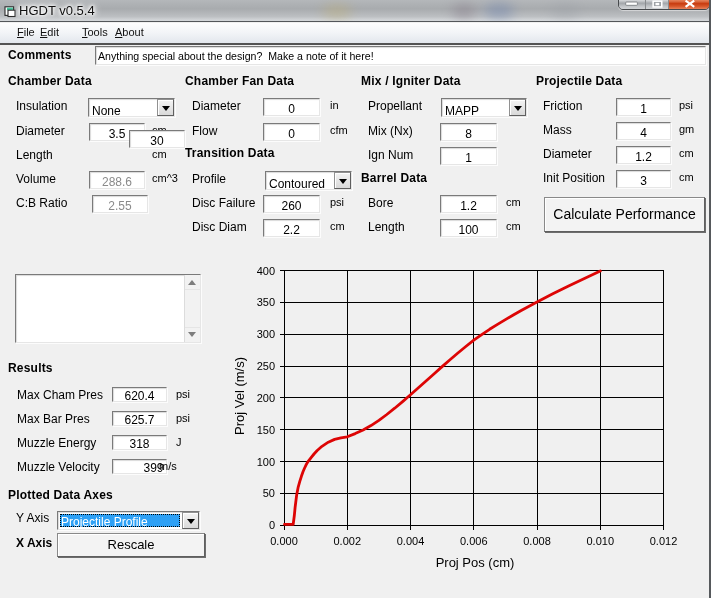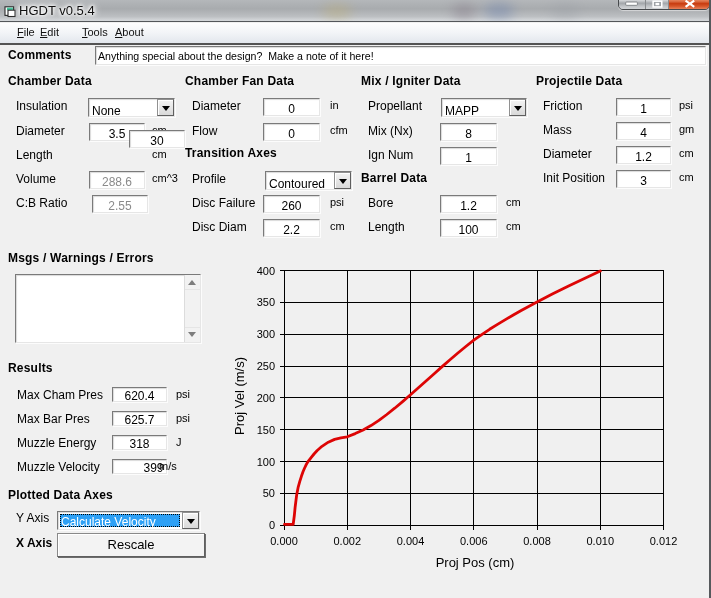--- a/index.html
+++ b/index.html
@@ -127,21 +127,21 @@
     <div class="lbl" style="left:16px;top:151px;">C:B Ratio</div>
     <div class="tb num gray" style="left:72px;top:150px;width:56px;height:18px;margin-left:20px;">2.55</div>
 
     <div class="hdr" style="left:185px;top:29px;">Chamber Fan Data</div>
     <div class="lbl" style="left:192px;top:54px;">Diameter</div>
     <div class="tb num" style="left:263px;top:53px;width:57px;height:18px;">0</div>
     <div class="unit" style="left:330px;top:54px;">in</div>
     <div class="lbl" style="left:192px;top:79px;">Flow</div>
     <div class="tb num" style="left:263px;top:78px;width:57px;height:18px;">0</div>
     <div class="unit" style="left:330px;top:79px;">cfm</div>
-    <div class="hdr" style="left:185px;top:101px;">Transition Axes</div>
+    <div class="hdr" style="left:185px;top:101px;">Transition Data</div>
     <div class="lbl" style="left:192px;top:127px;">Profile</div>
     <div class="combo" style="left:265px;top:126px;width:87px;height:19px;">
         <div class="txt">Contoured</div>
         <div class="arr"></div>
       </div>
     <div class="lbl" style="left:192px;top:151px;">Disc Failure</div>
     <div class="tb num" style="left:263px;top:150px;width:57px;height:18px;">260</div>
     <div class="unit" style="left:330px;top:151px;">psi</div>
     <div class="lbl" style="left:192px;top:175px;">Disc Diam</div>
     <div class="tb num" style="left:263px;top:174px;width:57px;height:18px;">2.2</div>
@@ -171,22 +171,22 @@
     <div class="unit" style="left:679px;top:54px;">psi</div>
     <div class="lbl" style="left:543px;top:78px;">Mass</div>
     <div class="tb num" style="left:616px;top:77px;width:55px;height:18px;">4</div>
     <div class="unit" style="left:679px;top:78px;">gm</div>
     <div class="lbl" style="left:543px;top:102px;">Diameter</div>
     <div class="tb num" style="left:616px;top:101px;width:55px;height:18px;">1.2</div>
     <div class="unit" style="left:679px;top:102px;">cm</div>
     <div class="lbl" style="left:543px;top:126px;">Init Position</div>
     <div class="tb num" style="left:616px;top:125px;width:55px;height:18px;">3</div>
     <div class="unit" style="left:679px;top:126px;">cm</div>
-
-    <div class="hdr" style="left:8px;top:206px;">Msgs / Warnings / Errors</div>
+    <div class="btn3d" style="left:544px;top:152px;width:161px;height:35px;line-height:33px;font-size:14px;">Calculate Performance</div>
+
     <div class="tb" style="left:15px;top:229px;width:186px;height:69px;">
       <div style="position:absolute;right:0;top:0;bottom:0;width:16px;background:#f2f2f2;border-left:1px solid #dcdcdc;">
         <div style="position:absolute;left:0;top:0;width:100%;height:15px;border-bottom:1px solid #e5e5e5;"></div>
         <div style="position:absolute;left:3px;top:5px;border:4px solid transparent;border-bottom:5px solid #7d7d7d;border-top:none;"></div>
         <div style="position:absolute;left:0;bottom:0;width:100%;height:15px;border-top:1px solid #e5e5e5;"></div>
         <div style="position:absolute;left:3px;bottom:5px;border:4px solid transparent;border-top:5px solid #7d7d7d;border-bottom:none;"></div>
       </div>
     </div>
 
     <div class="hdr" style="left:8px;top:316px;">Results</div>
@@ -200,21 +200,21 @@
     <div class="tb num" style="left:112px;top:390px;width:55px;height:15px;">318</div>
     <div class="unit" style="left:176px;top:391px;">J</div>
     <div class="lbl" style="left:17px;top:415px;">Muzzle Velocity</div>
     <div class="tb num" style="left:112px;top:414px;width:55px;height:15px;padding-left:28px;">399</div>
     <div class="unit" style="left:159px;top:415px;">m/s</div>
 
     <div class="hdr" style="left:8px;top:443px;">Plotted Data Axes</div>
     <div class="lbl" style="left:16px;top:466px;">Y Axis</div>
     <div class="combo" style="left:57px;top:466px;width:143px;height:19px;">
       <div style="position:absolute;left:2px;top:2px;right:19px;bottom:2px;background:#2da0f5;border:1px dotted #000;"></div>
-      <div class="txt" style="color:#fff;z-index:1;top:3.5px;line-height:13px;">Calculate Velocity</div>
+      <div class="txt" style="color:#fff;z-index:1;top:3.5px;line-height:13px;">Projectile Profile</div>
         <div class="arr"></div>
     </div>
     <div class="lbl" style="left:16px;top:491px;font-weight:bold;">X Axis</div>
     <div class="combo" style="left:57px;top:491px;width:143px;height:19px;">
         <div class="txt">Projectile Position</div>
         <div class="arr"></div>
       </div>
     <div class="btn3d" style="left:57px;top:488px;width:148px;height:24px;line-height:22px;">Rescale</div>
 
     <svg style="position:absolute;left:230px;top:205px;" width="481" height="348" viewBox="0 0 481 348">

